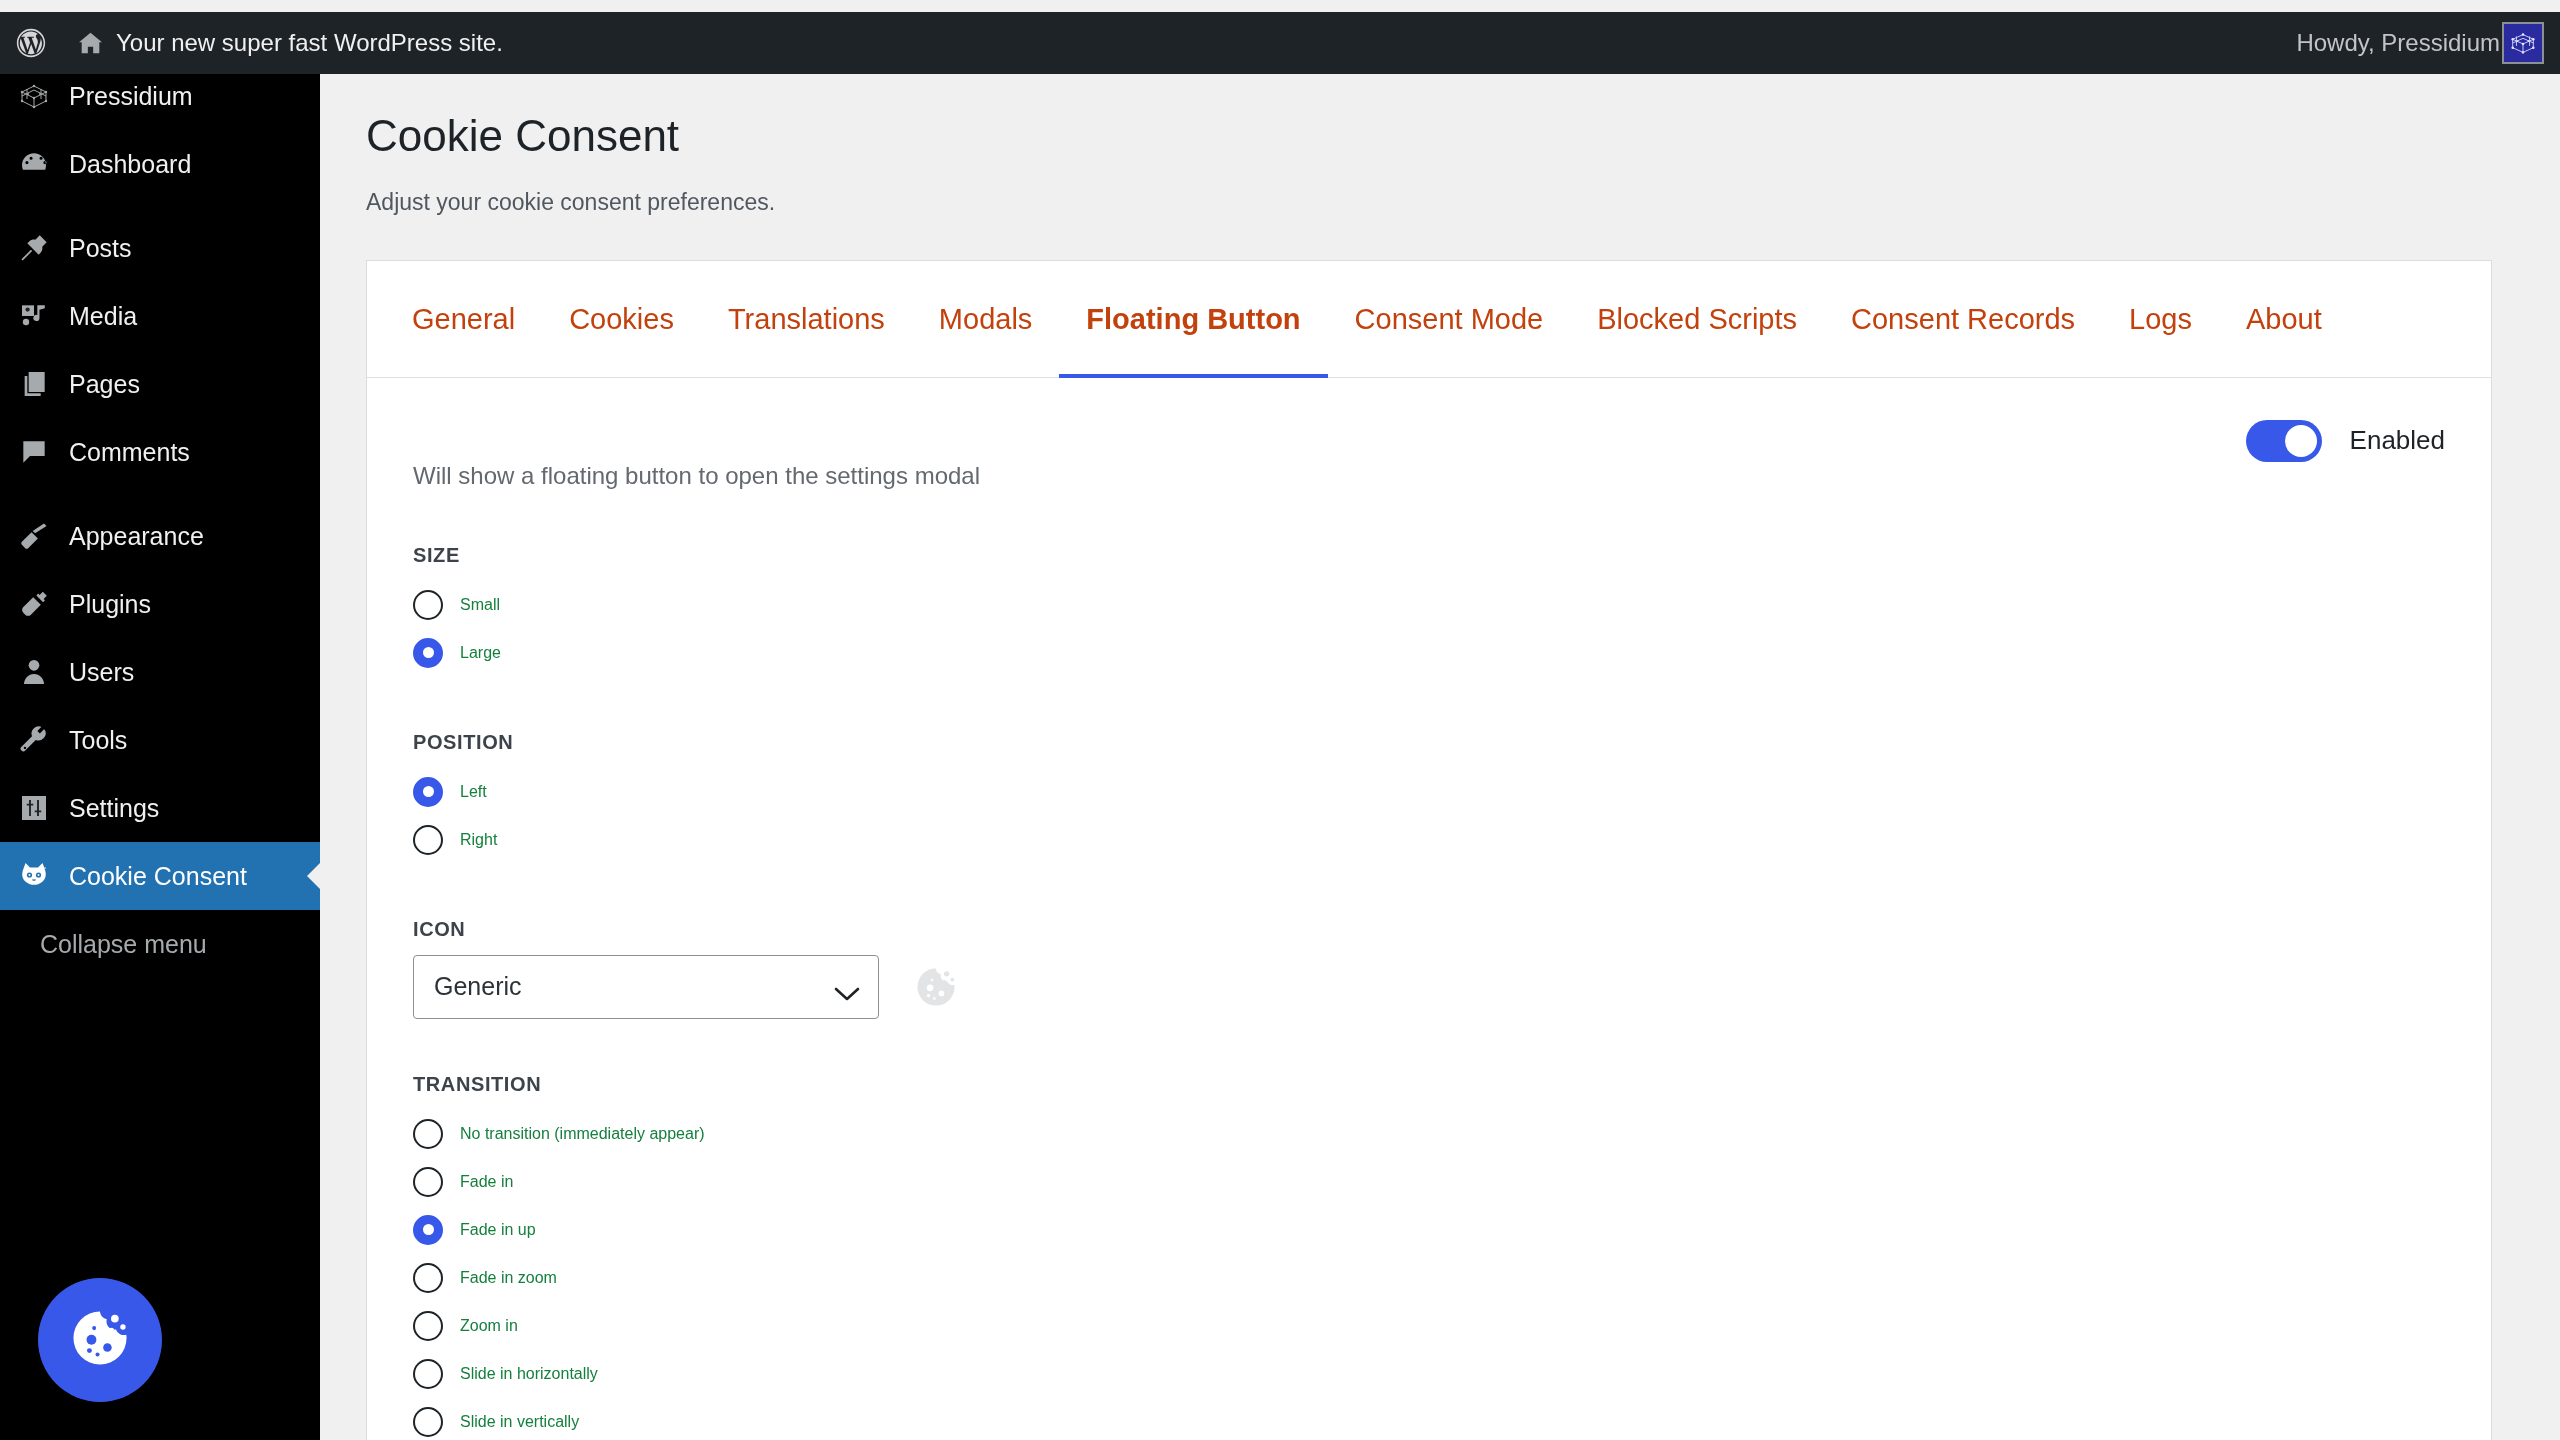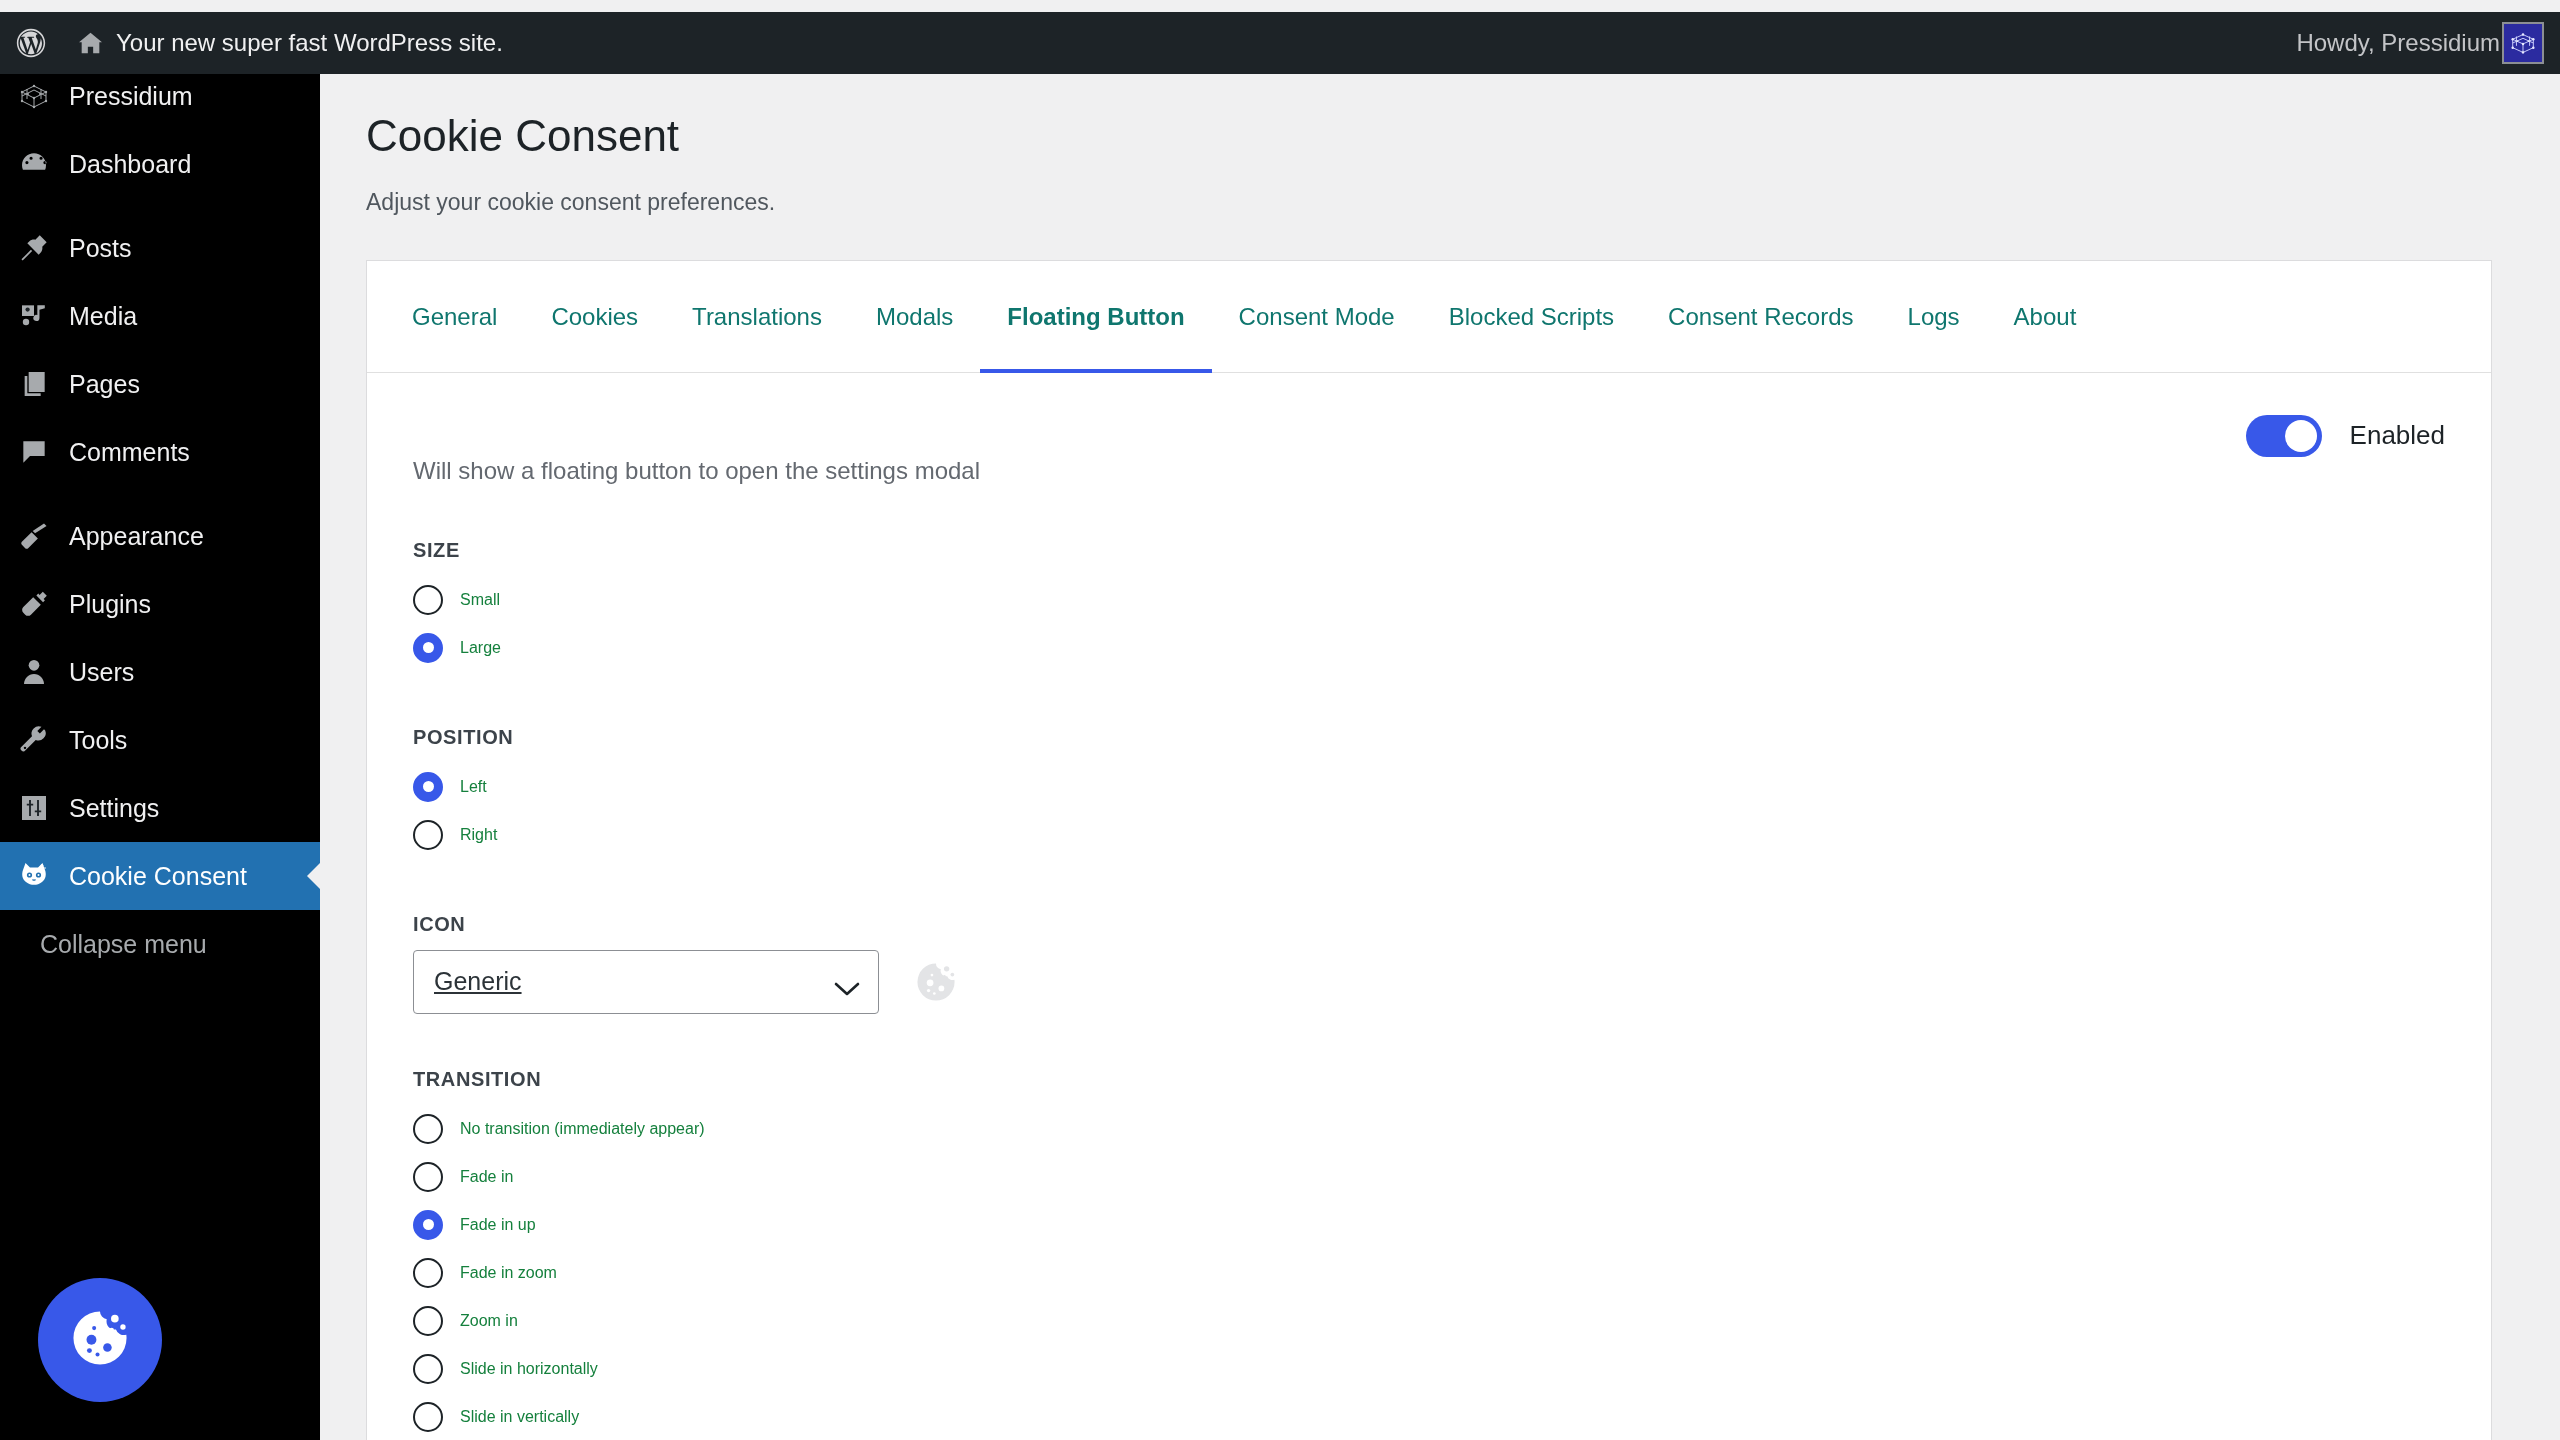--- a/index.html
+++ b/index.html
@@ -114,22 +114,22 @@
   }
 
   
   .tabs {
     display: flex; align-items: stretch;
     border-bottom: 1px solid #e0e0e0;
     padding: 0 18px;
   }
   .tab {
     padding: 42px 27px 38px 27px;
-    font-size: 24px;
-    color: #0f766e;
+    font-size: 29px;
+    color: #c2410c;
     white-space: nowrap;
     border-bottom: 4px solid transparent;
     margin-bottom: -1px;
   }
   .tab.active { font-weight: bold; border-bottom-color: #3858e9; }
 
   .panel { padding: 42px 46px 60px 46px; }
 
   
   .toggle-row { display: flex; align-items: center; gap: 28px; justify-content: flex-end; }
@@ -170,21 +170,21 @@
 
   
   .select-row { display: flex; align-items: center; gap: 30px; margin-top: 6px; }
   .select {
     position: relative;
     width: 466px; height: 64px;
     border: 1px solid #8c8f94; border-radius: 4px;
     background: #fff;
     display: flex; align-items: center;
     padding: 0 20px;
-    font-size: 25px; color: #2c3338; text-decoration: underline;
+    font-size: 25px; color: #2c3338;
   }
   .select .chev {
     position: absolute; right: 18px; top: 50%; margin-top: -8px;
     width: 26px; height: 16px;
   }
   .icon-preview { width: 54px; height: 54px; }
 </style>
 </head>
 <body>
 

